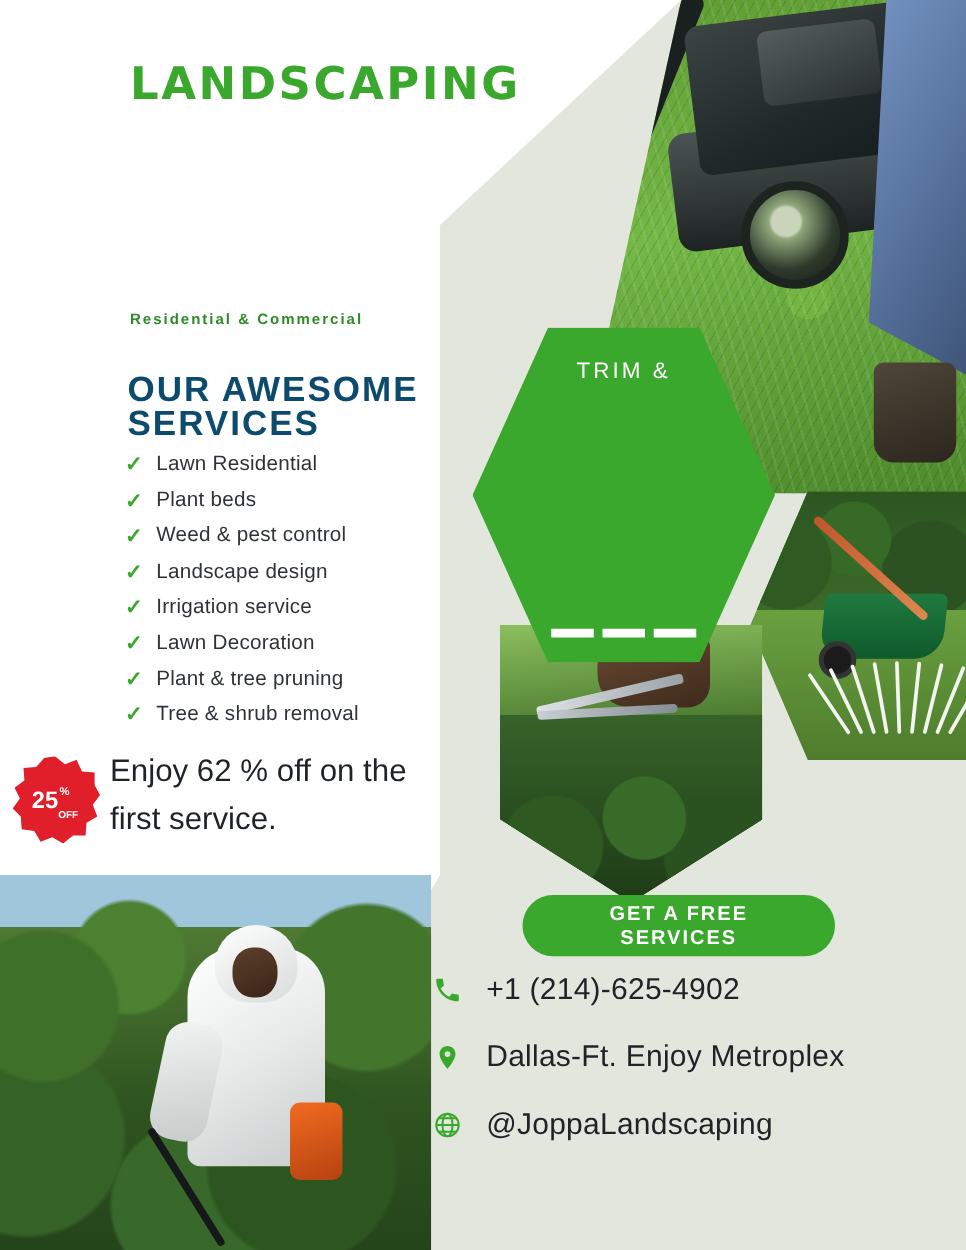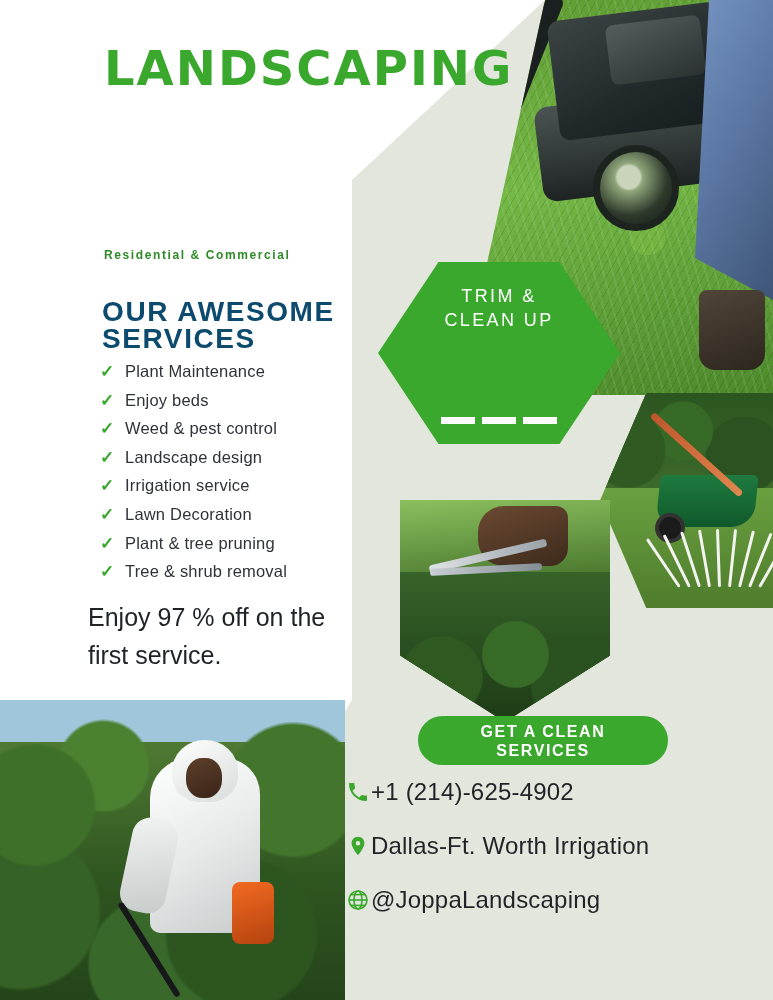--- a/index.html
+++ b/index.html
@@ -212,21 +212,21 @@
   }
   .sp-wand {
     position: absolute; left: 120px; top: 200px; width: 110px; height: 6px;
     background: #16181a; transform: rotate(58deg); transform-origin: left center;
     border-radius: 3px;
   }
 
   
   .hex-trim {
     position: absolute;
-    left: 378px; top: 262px; width: 242px; height: 182px;
+    left: 378px; top: 262px; width: 242px; height: 268px;
     background: #3aa82d;
     clip-path: polygon(25% 0%, 75% 0%, 100% 50%, 75% 100%, 25% 100%, 0% 50%);
     color: #ffffff;
     padding-top: 22px;
     text-align: center;
   }
   .hex-trim .line {
     font-size: 18px; letter-spacing: 2.4px; line-height: 24px;
     font-weight: 400;
   }
@@ -241,21 +241,21 @@
     position: absolute; left: 104px; top: 42px; width: 420px;
   }
   .brand .l1, .brand .l2 {
     color: #3aa82d;
     font-family: "DejaVu Sans", sans-serif;
     font-weight: bold;
     font-size: 46px;
     letter-spacing: 2px;
     line-height: 52px;
   }
-  .brand .l2 { font-size: 48px; }
+  .brand .l2 { font-size: 36px; }
 
   .services-word {
     position: absolute; left: 104px; top: 200px;
     font-size: 31px; letter-spacing: 11px; color: #2b2b2b; font-weight: 400;
     font-family: "Liberation Sans", sans-serif;
   }
   .res-com {
     position: absolute; left: 104px; top: 248px;
     font-size: 12px; letter-spacing: 1.6px; color: #2e8b28; font-weight: bold;
   }
@@ -313,21 +313,21 @@
     background: #3aa82d; border-radius: 26px; color: #ffffff;
     display: flex; flex-direction: column; align-items: center; justify-content: center;
     font-weight: bold; font-size: 16px; letter-spacing: 1.6px; line-height: 19px;
     text-align: center;
   }
 
   .contact {
     position: absolute; left: 345px; top: 778px; width: 428px;
   }
   .contact .row {
-    display: flex; align-items: center; margin-bottom: 26px;
+    display: flex; align-items: center; gap: 18px; margin-bottom: 26px;
   }
   .contact .ci {
     width: 26px; height: 26px; flex: none;
     color: #3aa82d; display: flex; align-items: center; justify-content: center;
   }
   .contact .ctext {
     font-size: 24px; color: #1f2327; letter-spacing: 0.2px;
   }
 
   svg { display: block; }
@@ -385,44 +385,43 @@
     <div class="sp-person-body"></div>
     <div class="sp-hood"></div>
     <div class="sp-face"></div>
     <div class="sp-arm"></div>
     <div class="sp-wand"></div>
     <div class="sp-tank"></div>
   </div>
 
   <div class="hex-trim">
     <div class="line">TRIM &amp;</div>
-    <div class="line">CLEAN UP</div>
     <div class="hex-bars">
       <span></span>
       <span></span>
       <span></span>
     </div>
   </div>
 
   <div class="brand">
     <div class="l2">LANDSCAPING</div>
   </div>
 
   <div class="res-com">Residential &amp; Commercial</div>
 
   <div class="awesome">OUR AWESOME SERVICES</div>
 
   <ul class="svc-list">
     <li>
       <span class="check">✓</span>
-      <span>Plant Maintenance</span>
-    </li>
-    <li>
-      <span class="check">✓</span>
-      <span>Enjoy beds</span>
+      <span>Lawn Residential</span>
+    </li>
+    <li>
+      <span class="check">✓</span>
+      <span>Plant beds</span>
     </li>
     <li>
       <span class="check">✓</span>
       <span>Weed &amp; pest control</span>
     </li>
     <li>
       <span class="check">✓</span>
       <span>Landscape design</span>
     </li>
     <li>
@@ -436,45 +435,55 @@
     <li>
       <span class="check">✓</span>
       <span>Plant &amp; tree pruning</span>
     </li>
     <li>
       <span class="check">✓</span>
       <span>Tree &amp; shrub removal</span>
     </li>
   </ul>
 
-  <div class="discount-text">Enjoy 97 % off on the first service.</div>
+  <div class="badge-25">
+    <div class="star"></div>
+    <div class="txt">
+      <span class="num">25</span>
+      <span>
+        <span class="pct">%</span><br>
+        <span class="off">OFF</span>
+      </span>
+    </div>
+  </div>
+  <div class="discount-text">Enjoy 62 % off on the first service.</div>
 
   <div class="cta-btn">
-    <span>GET A CLEAN</span>
+    <span>GET A FREE</span>
     <span>SERVICES</span>
   </div>
 
   <div class="contact">
 
     <div class="row">
       <span class="ci">
         <svg width="24" height="24" viewBox="0 0 24 24" fill="#3aa82d">
           <path d="M6.6 10.8c1.4 2.8 3.8 5.1 6.6 6.6l2.2-2.2c.3-.3.7-.4 1-.2 1.1.4 2.4.6 3.6.6.6 0 1 .4 1 1V20c0 .6-.4 1-1 1C10.7 21 3 13.3 3 4c0-.6.4-1 1-1h3.5c.6 0 1 .4 1 1 0 1.3.2 2.5.6 3.6.1.3 0 .7-.2 1l-2.3 2.2z"></path>
         </svg>
       </span>
       <span class="ctext">+1 (214)-625-4902</span>
     </div>
 
     <div class="row">
       <span class="ci">
         <svg width="22" height="24" viewBox="0 0 24 24" fill="#3aa82d">
           <path d="M12 2C8.1 2 5 5.1 5 9c0 5.2 7 13 7 13s7-7.8 7-13c0-3.9-3.1-7-7-7zm0 9.5A2.5 2.5 0 1 1 12 6.5a2.5 2.5 0 0 1 0 5z"></path>
         </svg>
       </span>
-      <span class="ctext">Dallas-Ft. Worth Irrigation</span>
+      <span class="ctext">Dallas-Ft. Enjoy Metroplex</span>
     </div>
 
     <div class="row">
       <span class="ci">
         <svg width="24" height="24" viewBox="0 0 24 24" fill="none" stroke="#3aa82d" stroke-width="1.6">
           <circle cx="12" cy="12" r="9"></circle>
           <ellipse cx="12" cy="12" rx="4" ry="9"></ellipse>
           <line x1="3" y1="12" x2="21" y2="12"></line>
           <line x1="4.6" y1="6.6" x2="19.4" y2="6.6"></line>
           <line x1="4.6" y1="17.4" x2="19.4" y2="17.4"></line>

